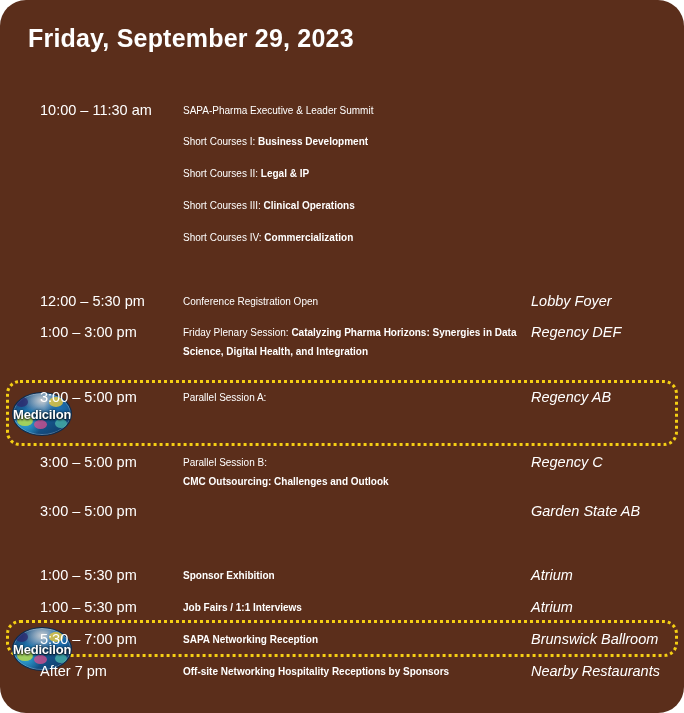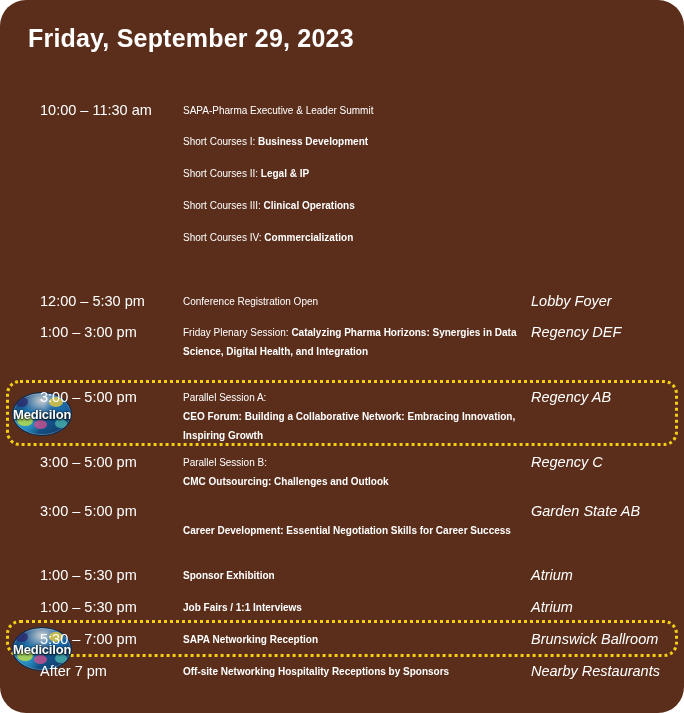--- a/index.html
+++ b/index.html
@@ -180,33 +180,33 @@
   <div class="row" style="top:388px;">
     <div class="medicilon-badge" style="left:12px; top:4px;">
       <span class="mb-blob-d"></span>
       <span class="mb-blob-b"></span>
       <span class="mb-blob-a"></span>
       <span class="mb-blob-c"></span>
       <span class="mb-blob-e"></span>
       <span class="mb-word">Medicilon</span>
     </div>
     <div class="cell-time">3:00 – 5:00 pm</div>
-    <div class="cell-title"><span>Parallel Session A:</span><br><span class="b">CEO Forum: Building a Collaborative Network: Embracing Innovation, Inspiring Growth</span></div>
+    <div class="cell-title"><span>Parallel Session A:</span><br></div>
     <div class="cell-loc">Regency AB</div>
   </div>
 
   <div class="row" style="top:453px;">
     <div class="cell-time">3:00 – 5:00 pm</div>
     <div class="cell-title"><span>Parallel Session B:</span><br><span class="b">CMC Outsourcing: Challenges and Outlook</span></div>
     <div class="cell-loc">Regency C</div>
   </div>
 
   <div class="row" style="top:502px;">
     <div class="cell-time">3:00 – 5:00 pm</div>
-    <div class="cell-title"><br><span class="b">Career Development:  Essential Negotiation Skills for Career Success</span></div>
+    <div class="cell-title"><br></div>
     <div class="cell-loc">Garden State AB</div>
   </div>
 
   <div class="row" style="top:566px;">
     <div class="cell-time">1:00 – 5:30 pm</div>
     <div class="cell-title"><span class="b">Sponsor Exhibition</span></div>
     <div class="cell-loc">Atrium</div>
   </div>
 
   <div class="row" style="top:598px;">

